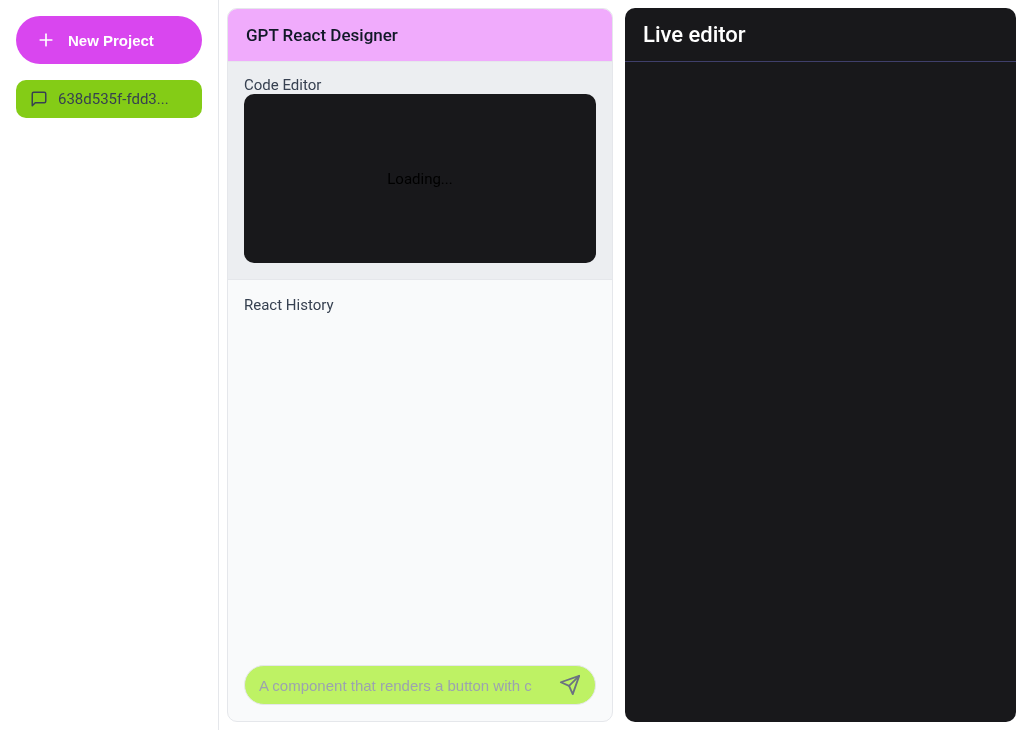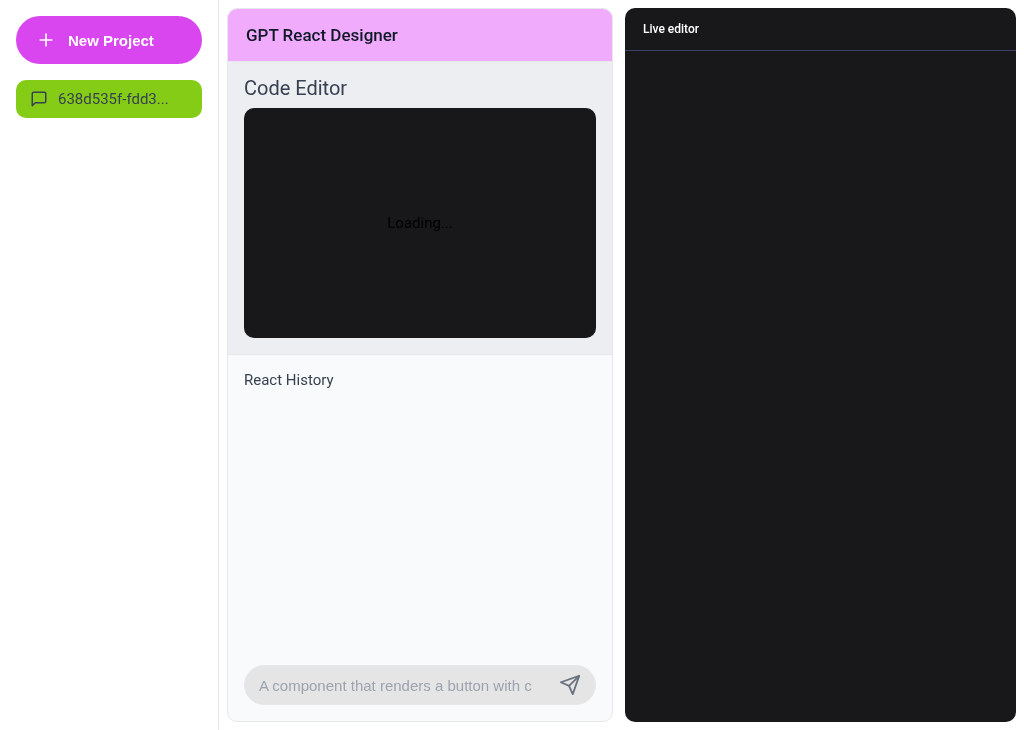--- a/index.html
+++ b/index.html
@@ -79,47 +79,47 @@
       color: #111827;
       border-bottom: 1px solid #e5e7eb;
       background: #f0abfc;
     }
     .code-editor-section {
       background: #eceef1;
       border-bottom: 1px solid #e5e7eb;
       padding: 14px 16px 16px 16px;
     }
     .section-label {
-      font-size: 20px;
+      font-size: 15px;
       color: #374151;
-      margin-bottom: 8px;
+      margin-bottom: 0;
     }
     .code-editor-box {
       background: #18181b;
       border-radius: 10px;
-      height: 230px;
+      height: 169px;
       display: flex;
       align-items: center;
       justify-content: center;
       color: #000000;
       font-size: 15px;
     }
     .chat-section {
       flex: 1;
       display: flex;
       flex-direction: column;
       padding: 16px;
     }
     .chat-label {
       font-size: 15px;
       color: #374151;
     }
     .chat-spacer { flex: 1; }
     .chat-input-wrap {
-      background: #e5e5e5;
+      background: #bef264;
       border: 1px solid #e5e7eb;
       border-radius: 24px;
       padding: 8px 14px;
       display: flex;
       align-items: center;
       gap: 8px;
     }
     .chat-input {
       border: none;
       outline: none;
@@ -142,21 +142,21 @@
       flex: 1;
       height: 100%;
       background: #18181b;
       border-radius: 10px;
       display: flex;
       flex-direction: column;
       overflow: hidden;
     }
     .preview-header {
       padding: 14px 18px;
-      font-size: 12px;
+      font-size: 22px;
       font-weight: 500;
       color: #ffffff;
       border-bottom: 1px solid #3f3f6b;
     }
     .preview-body { flex: 1; }
   </style>
 </head>
 <body>
 
 <aside class="sidebar">

